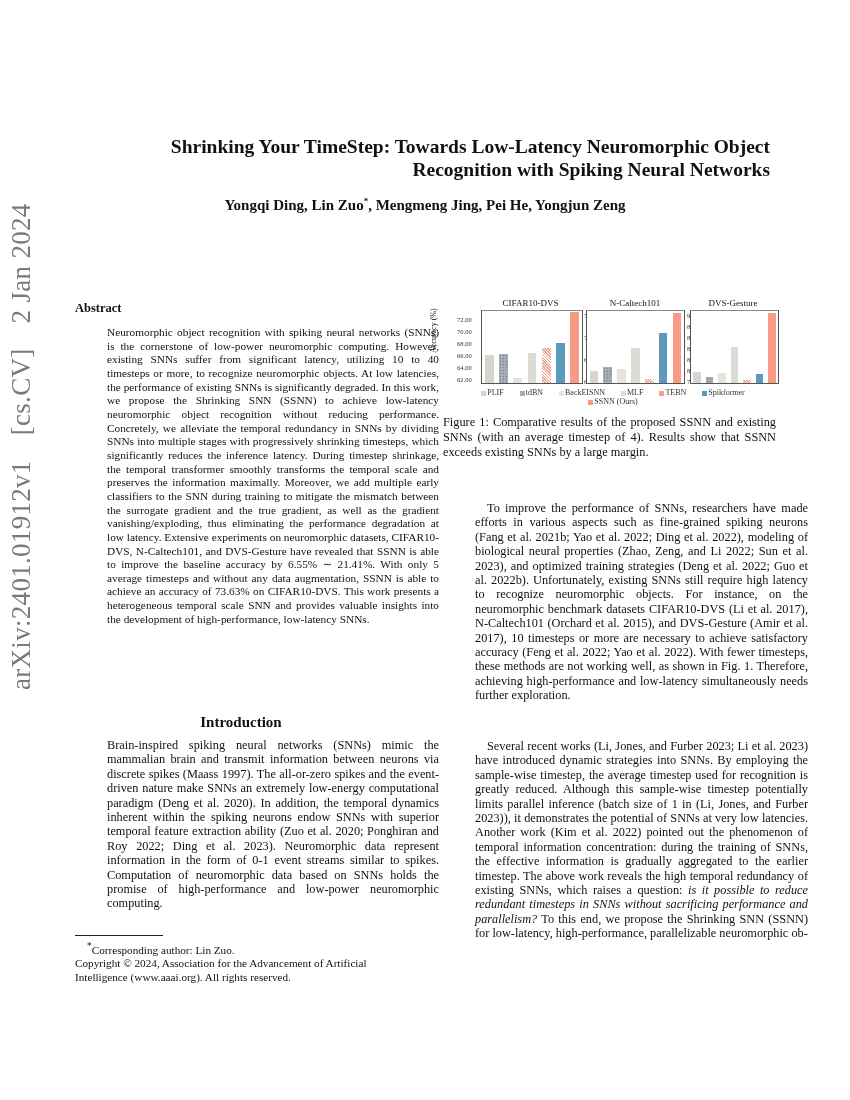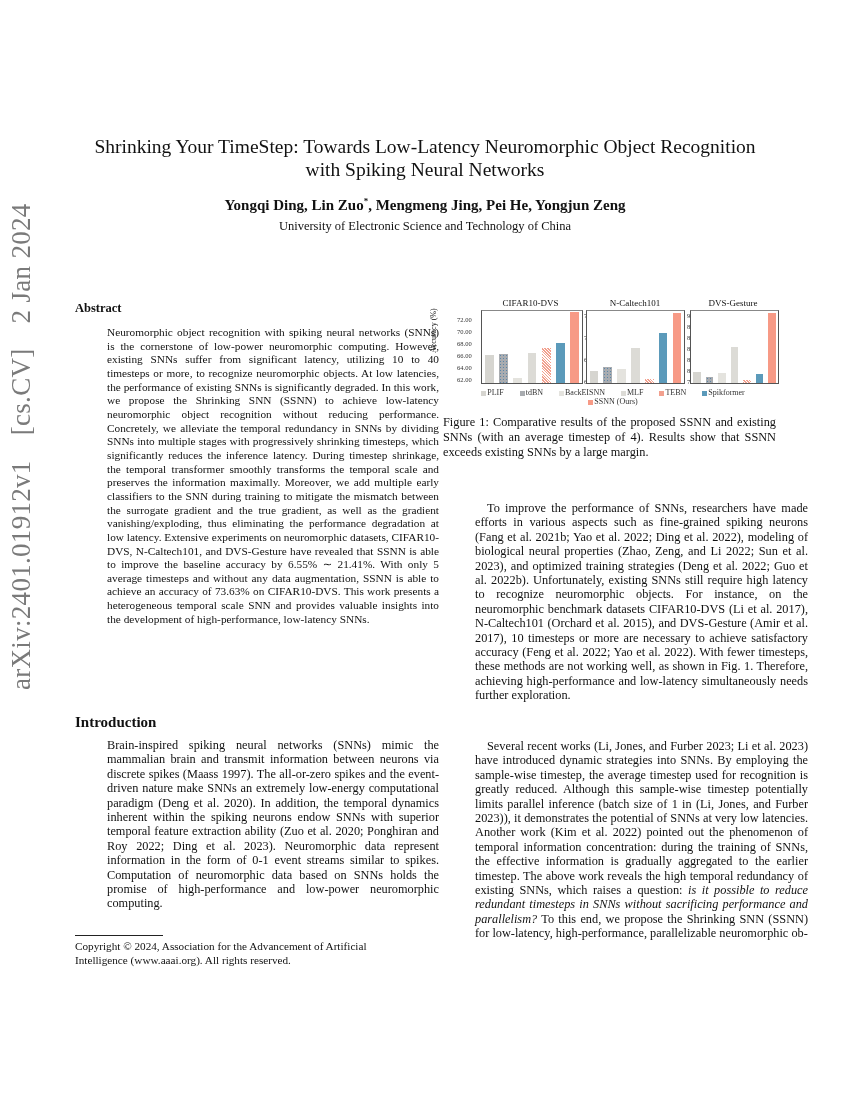--- a/index.html
+++ b/index.html
@@ -1,28 +1,28 @@
 <!DOCTYPE html>
 <html><head>
 <meta charset="utf-8">
 <style>
   html, body { margin:0; padding:0; background:#fff; }
   body { width:850px; height:1100px; position:relative; overflow:hidden; font-family:"Liberation Serif", serif; color:#111; }
   .arxiv { position:absolute; left:6px; top:690px; transform-origin:0 0; transform:rotate(-90deg); font-family:"Liberation Serif", serif; font-size:27px; color:#7a7a7a; white-space:nowrap; letter-spacing:0.3px; }
   .arxiv span { margin-right:18px; }
-  .title { position:absolute; left:80px; width:690px; top:135px; text-align:center; font-weight:normal; font-size:19.5px; line-height:23px; }
+  .title { position:absolute; left:80px; width:690px; top:135px; text-align:right; font-weight:bold; font-size:19.5px; line-height:23px; }
   .authors { position:absolute; left:80px; width:690px; top:196px; text-align:center; font-weight:bold; font-size:15px; }
   .authors sup { font-size:9px; }
   .affil { position:absolute; left:80px; width:690px; top:219px; text-align:center; font-size:12.5px; line-height:15.5px; }
   .col { position:absolute; font-size:12.3px; line-height:14.4px; text-align:justify;margin-left:32px; }
   .colL { left:75px; width:332px; }
   .colR { left:443px; width:333px; }
   .h-abs { position:absolute; left:75px; width:332px; top:301px; text-align:left; font-weight:bold; font-size:12.5px; }
   .abs { top:326px; font-size:11.3px; line-height:13.65px; }
-  .h-intro { position:absolute; left:75px; width:332px; top:714px; font-weight:bold; font-size:15px; }
+  .h-intro { position:absolute; left:75px; width:332px; top:714px; text-align:center; font-weight:bold; font-size:15px; }
   .intro { top:738px; }
   .foot { position:absolute; left:75px; width:332px; top:935px; font-size:11.2px; line-height:13.6px; }
   .foot .rule { width:88px; border-top:1px solid #222; margin-bottom:4px; }
   .foot p { margin:0; }
   .foot .fn { text-indent:12px; }
   .chart { position:absolute; left:443px; top:298px; width:340px; height:110px;text-decoration:underline; }
   .panel-title { position:absolute; font-size:9px; text-align:center; }
   .panel-box { position:absolute; border:1px solid #555; border-top:1px solid #888; background:#fff; }
   .tick { position:absolute; font-size:6.5px; color:#333; }
   .bar { position:absolute; bottom:0; }
@@ -44,31 +44,31 @@
   <span>2 Jan 2024</span>
 </div>
 
 <div class="title">Shrinking Your TimeStep: Towards Low-Latency Neuromorphic Object Recognition with Spiking Neural Networks</div>
 
 <div class="authors">
   <span>Yongqi Ding, Lin Zuo</span><sup>*</sup><span>, Mengmeng Jing, Pei He, Yongjun Zeng</span>
 </div>
 
 <div class="affil">
-  <div>University of Electronic Science and Technology of China</div>
 </div>
 
 <div class="h-abs">Abstract</div>
 <div class="col colL abs">Neuromorphic object recognition with spiking neural networks (SNNs) is the cornerstone of low-power neuromorphic computing. However, existing SNNs suffer from significant latency, utilizing 10 to 40 timesteps or more, to recognize neuromorphic objects. At low latencies, the performance of existing SNNs is significantly degraded. In this work, we propose the Shrinking SNN (SSNN) to achieve low-latency neuromorphic object recognition without reducing performance. Concretely, we alleviate the temporal redundancy in SNNs by dividing SNNs into multiple stages with progressively shrinking timesteps, which significantly reduces the inference latency. During timestep shrinkage, the temporal transformer smoothly transforms the temporal scale and preserves the information maximally. Moreover, we add multiple early classifiers to the SNN during training to mitigate the mismatch between the surrogate gradient and the true gradient, as well as the gradient vanishing/exploding, thus eliminating the performance degradation at low latency. Extensive experiments on neuromorphic datasets, CIFAR10-DVS, N-Caltech101, and DVS-Gesture have revealed that SSNN is able to improve the baseline accuracy by 6.55% ∼ 21.41%. With only 5 average timesteps and without any data augmentation, SSNN is able to achieve an accuracy of 73.63% on CIFAR10-DVS. This work presents a heterogeneous temporal scale SNN and provides valuable insights into the development of high-performance, low-latency SNNs.</div>
 
 <div class="h-intro">Introduction</div>
 <div class="col colL intro">Brain-inspired spiking neural networks (SNNs) mimic the mammalian brain and transmit information between neurons via discrete spikes (Maass 1997). The all-or-zero spikes and the event-driven nature make SNNs an extremely low-energy computational paradigm (Deng et al. 2020). In addition, the temporal dynamics inherent within the spiking neurons endow SNNs with superior temporal feature extraction ability (Zuo et al. 2020; Ponghiran and Roy 2022; Ding et al. 2023). Neuromorphic data represent information in the form of 0-1 event streams similar to spikes. Computation of neuromorphic data based on SNNs holds the promise of high-performance and low-power neuromorphic computing.</div>
 
 <div class="foot">
   <div class="rule"></div>
+  <p class="fn"><sup>*</sup><span>Corresponding author: Lin Zuo.</span></p>
   <p>Copyright © 2024, Association for the Advancement of Artificial Intelligence (www.aaai.org). All rights reserved.</p>
 </div>
 
 <div class="chart">
   <div class="ylabel">Accuracy (%)</div>
 
   <div class="panel-title" style="left:35px;top:0;width:105px;">CIFAR10-DVS</div>
   <div class="tick" style="left:14px;top:18px;">72.00</div>
   <div class="tick" style="left:14px;top:30px;">70.00</div>
   <div class="tick" style="left:14px;top:42px;">68.00</div>

